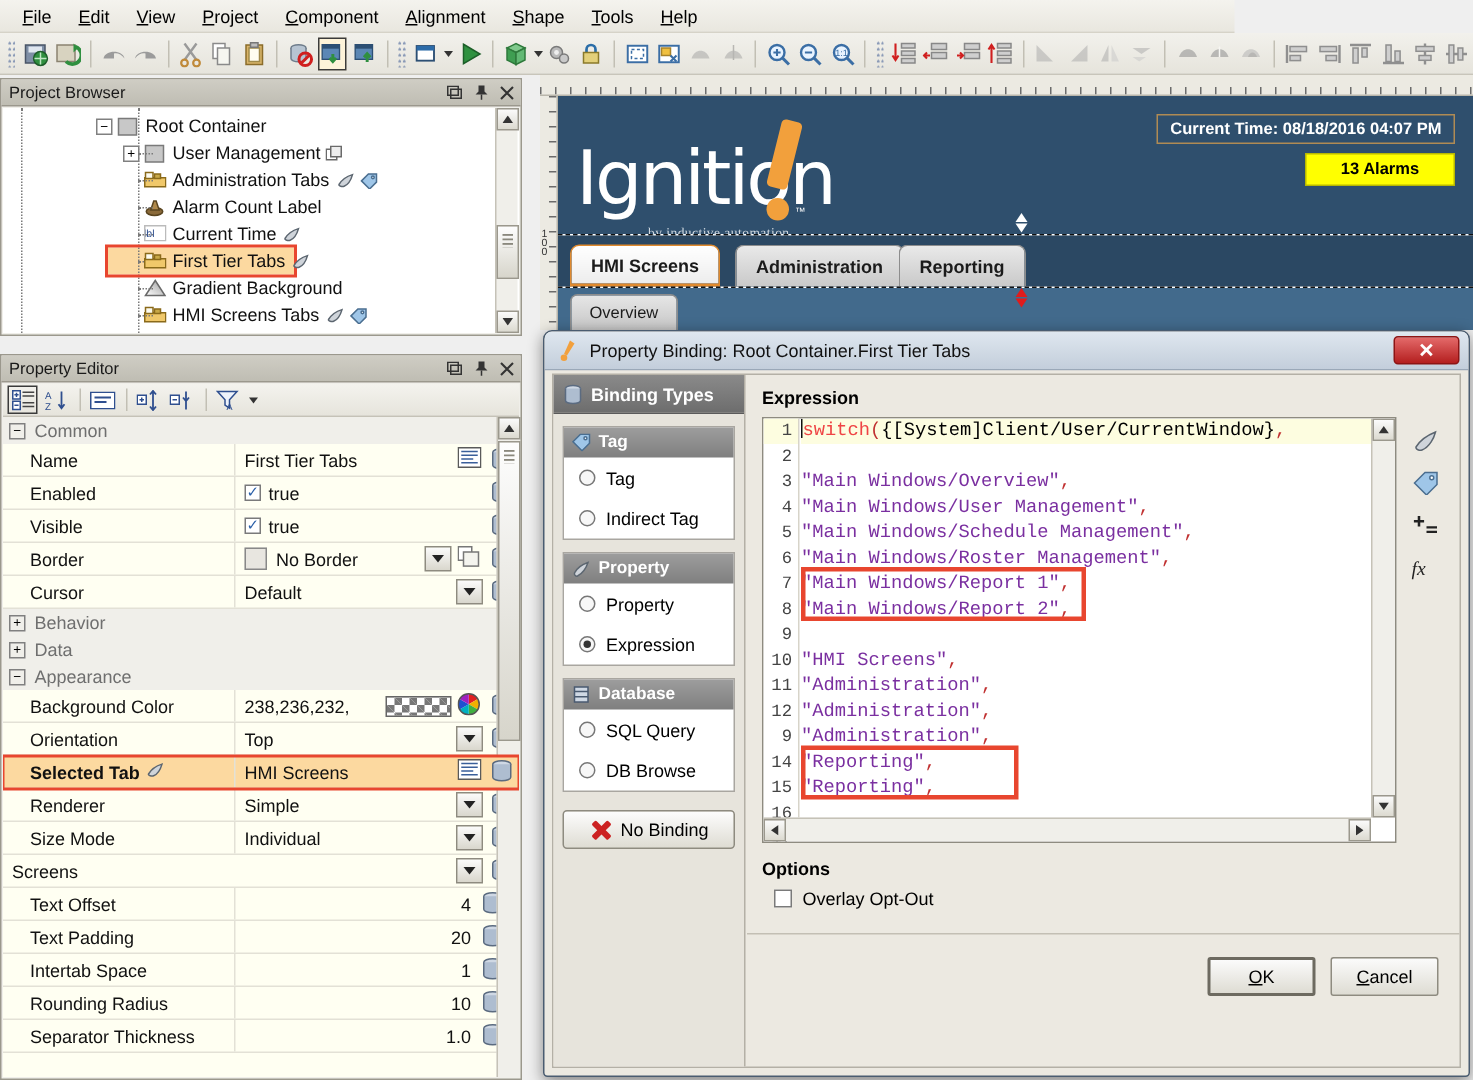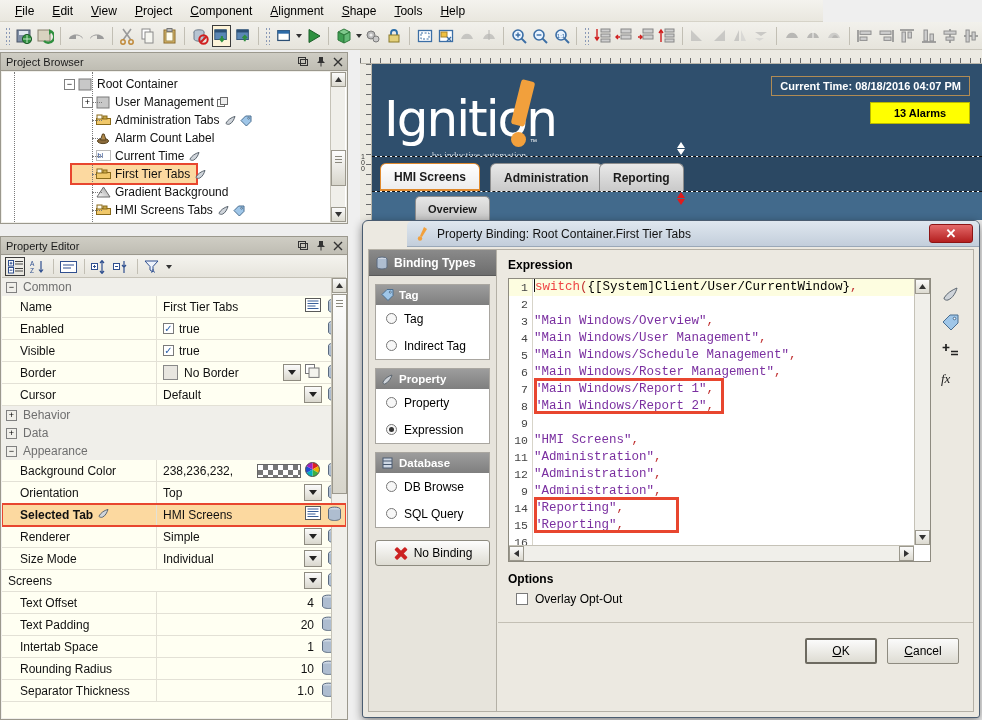--- a/index.html
+++ b/index.html
@@ -127,21 +127,21 @@
   }
   .tab.active {
     background: linear-gradient(#ffffff,#ededed);
     border-color:#e08a2e; border-bottom:2px solid #e08a2e;
   }
   .tab2 {
     position:absolute; bottom:0; height:24px;
     background: linear-gradient(#e6e6e6,#c6c6c6);
     border:1px solid #8d8d8d; border-bottom:none; border-radius:5px 5px 0 0;
     display:flex; align-items:center; justify-content:center;
-    font-size:11px; font-weight:bold; color:#1b1b1b; padding:4px 12px;margin-left:35px;
+    font-size:11px; font-weight:normal; color:#1b1b1b; padding:4px 12px;
   }
 
   
   .panel { position:absolute; background:#f0efea; border:1px solid #9b988d; }
   .panel-title {
     height:18px; background: linear-gradient(#cfcdc4,#bfbdb3);
     border-bottom:1px solid #9b988d;
     display:flex; align-items:center; padding-left:5px;
     font-size:11px; color:#1a1a1a;justify-content:flex-end;
   }
@@ -241,21 +241,21 @@
     background:#ece9e1;
     border:1px solid #4a5c70;
     border-radius:6px 6px 3px 3px;
     box-shadow: 0 3px 10px rgba(0,0,0,.45);
   }
   .dlg-title {
     height:26px; border-radius:5px 5px 0 0;
     background: linear-gradient(#dfe7ef,#c3cedb);
     border-bottom:1px solid #9aa8b8;
     display:flex; align-items:center; padding-left:8px;
-    font-size:12px; color:#111; font-weight:normal;margin-left:44px;
+    font-size:12px; color:#111; font-weight:normal;
   }
   .dlg-ico { width:16px;height:16px;margin-right:6px; position:relative; flex:none;}
   .dlg-close {
     position:absolute; right:6px; top:3px; width:44px; height:19px;
     background: linear-gradient(#e46a6a,#b41f1f);
     border:1px solid #8d1414; border-radius:3px;
     color:#fff; font-size:13px; font-weight:bold;
     display:flex; align-items:center; justify-content:center;
   }
   .dlg-body { position:absolute; left:5px; top:28px; right:5px; bottom:5px;
@@ -1329,25 +1329,25 @@
             <span class="ghico">
               <svg width="13" height="12" viewBox="0 0 13 12">
                   <rect x="2" y="1" width="9" height="10" fill="#cfd8e4" stroke="#4a5a70"></rect>
                   <path d="M2 4h9M2 7.5h9" stroke="#4a5a70"></path>
                 </svg>
             </span>
             <span>Database</span>
           </div>
           <div class="bopt">
             <span class="radio"></span>
-            <span>DB Browse</span>
+            <span>SQL Query</span>
           </div>
           <div class="bopt">
             <span class="radio"></span>
-            <span>SQL Query</span>
+            <span>DB Browse</span>
           </div>
         </div>
 
         <div class="nobind">
           <span class="xmark"></span>
           <span>No Binding</span>
         </div>
       </div>
 
       <div class="exprside">

